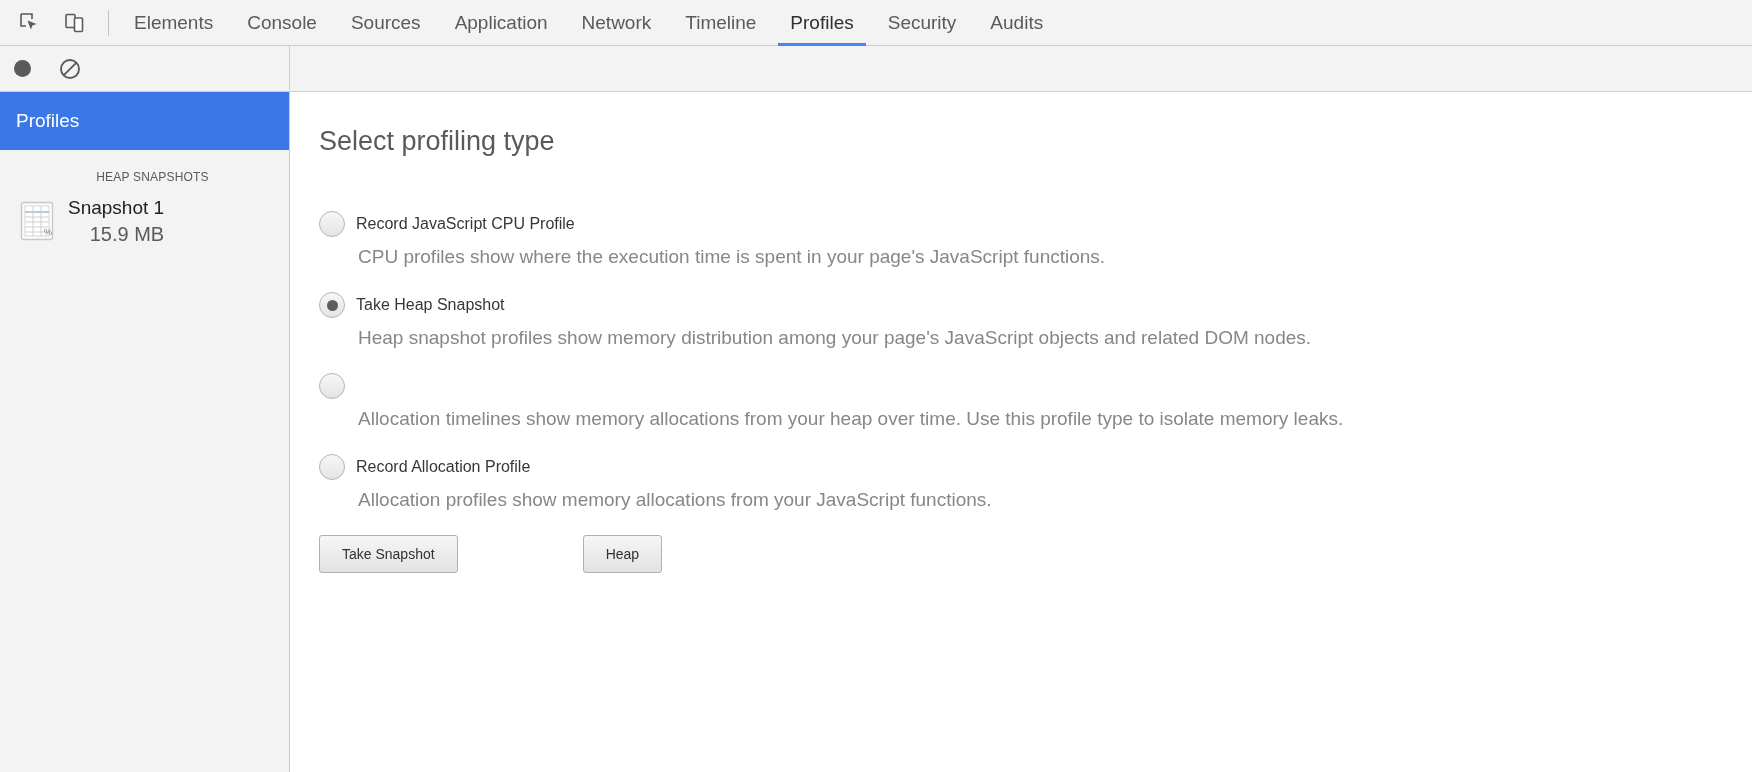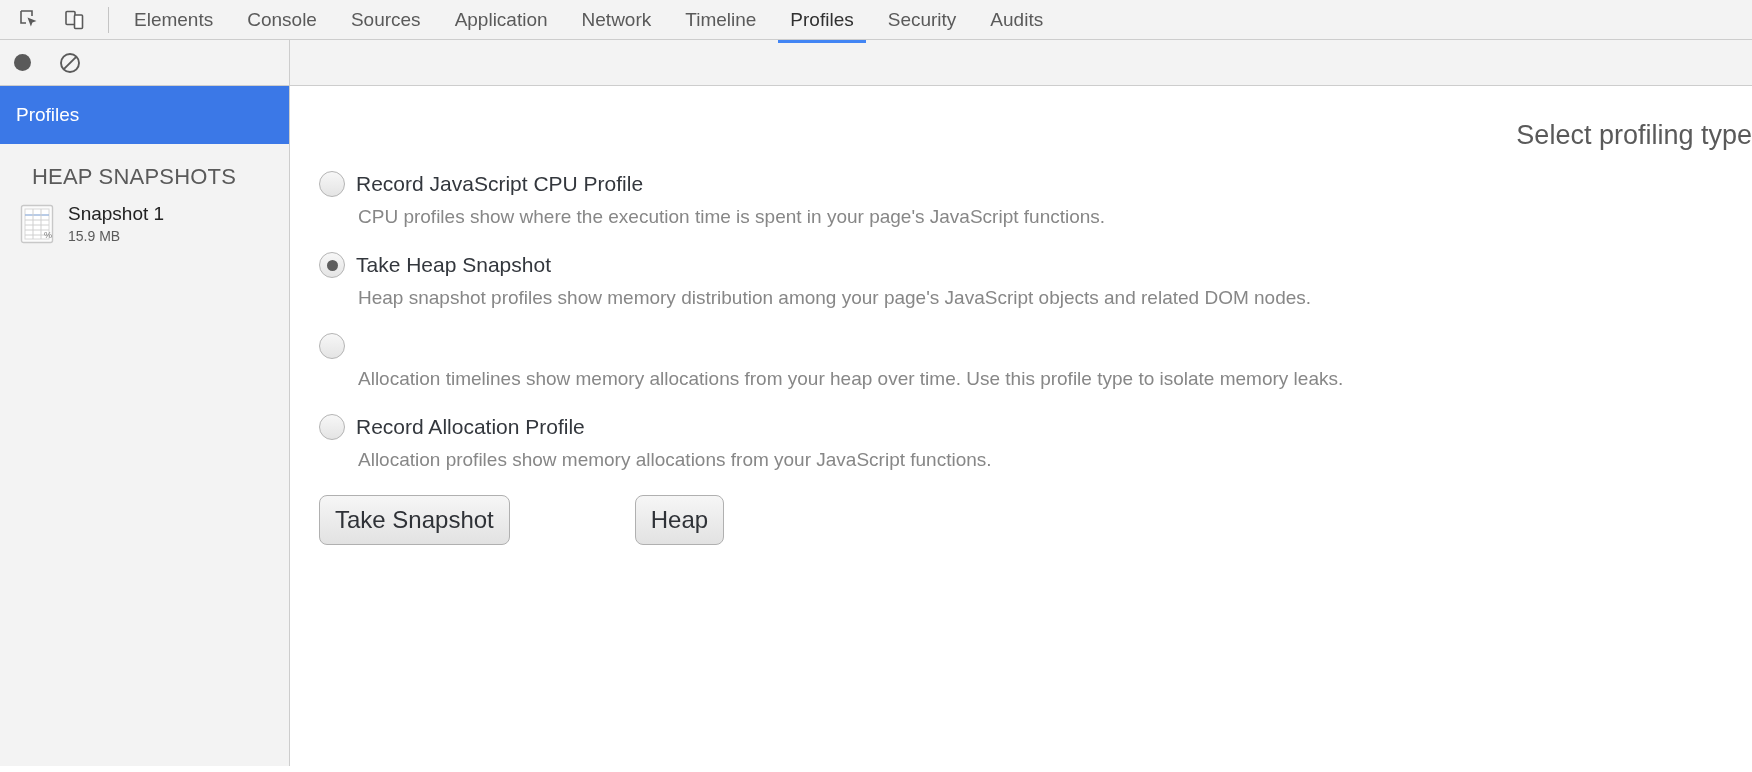--- a/index.html
+++ b/index.html
@@ -10,21 +10,21 @@
     width: 1752px;
     height: 772px;
     background: #ffffff;
     font-family: "Liberation Sans", sans-serif;
     -webkit-font-smoothing: antialiased;
     overflow: hidden;
   }
 
   
   .tabbar {
-    height: 40px;
+    height: 46px;
     background: #f3f3f3;
     border-bottom: 1px solid #cdcdcd;
     display: flex;
     align-items: center;
     box-sizing: border-box;
   }
   .tool-icons {
     display: flex;
     align-items: center;
     padding-left: 14px;
@@ -121,62 +121,63 @@
     color: #ffffff;
     font-size: 19px;
     height: 58px;
     display: flex;
     align-items: center;
     padding-left: 16px;
     box-sizing: border-box;
     cursor: pointer;
   }
   .section-label {
-    font-size: 22px;
+    font-size: 12px;
     color: #5a5a5a;
-    padding: 20px 0 8px 32px;
+    padding: 20px 0 8px 16px;
     letter-spacing: 0.2px;
+    text-align: center;
   }
   .snap-item {
     display: flex;
     align-items: center;
     padding: 4px 0 4px 20px;
     gap: 14px;
     cursor: pointer;
   }
   .snap-icon {
     width: 34px;
     height: 40px;
     flex-shrink: 0;
   }
   .snap-text { line-height: 1.25; }
   .snap-title {
     font-size: 19px;
     color: #222222;
   }
   .snap-size {
-    font-size: 14px;
+    font-size: 20px;
     color: #5a5a5a;
     margin-top: 2px;
+    text-align: right;
   }
 
   
   .main {
     flex: 1;
     background: #ffffff;
     padding: 34px 0 0 29px;
     box-sizing: border-box;
     overflow: hidden;
   }
   .main-title {
     font-size: 27px;
     color: #5a5a5a;
     font-weight: normal;
-    margin: 0 0 20px 0;
-    text-align: right;
+    margin: 0 0 54px 0;
   }
   .opt-row {
     display: flex;
     align-items: center;
     gap: 11px;
     margin-bottom: 9px;
     cursor: pointer;
   }
   .radio {
     width: 26px;
@@ -193,42 +194,42 @@
   }
   .radio .dot { display: none; }
   .radio.checked .dot {
     display: block;
     width: 11px;
     height: 11px;
     border-radius: 50%;
     background: #5d5d5d;
   }
   .opt-label {
-    font-size: 21px;
+    font-size: 16px;
     color: #33373d;
   }
   .opt-desc {
     font-size: 19px;
     color: #878787;
     margin: 0 8px 24px 39px;
   }
   .buttons {
     display: flex;
     align-items: center;
     margin-top: 10px;
     gap: 125px;
   }
   .btn {
     font-family: "Liberation Sans", sans-serif;
-    font-size: 24px;
+    font-size: 14px;
     color: #2f3237;
     background: linear-gradient(180deg, #f6f6f6 0%, #e2e2e2 100%);
     border: 1px solid #b0b0b0;
-    border-radius: 8px;
-    padding: 10px 15px;
+    border-radius: 3px;
+    padding: 10px 22px;
     cursor: pointer;
   }
 </style>
 </head>
 <body>
 
 <div class="tabbar">
   <div class="tool-icons">
     <div class="tool-btn">
       <svg width="24" height="24" viewBox="0 0 24 24">

